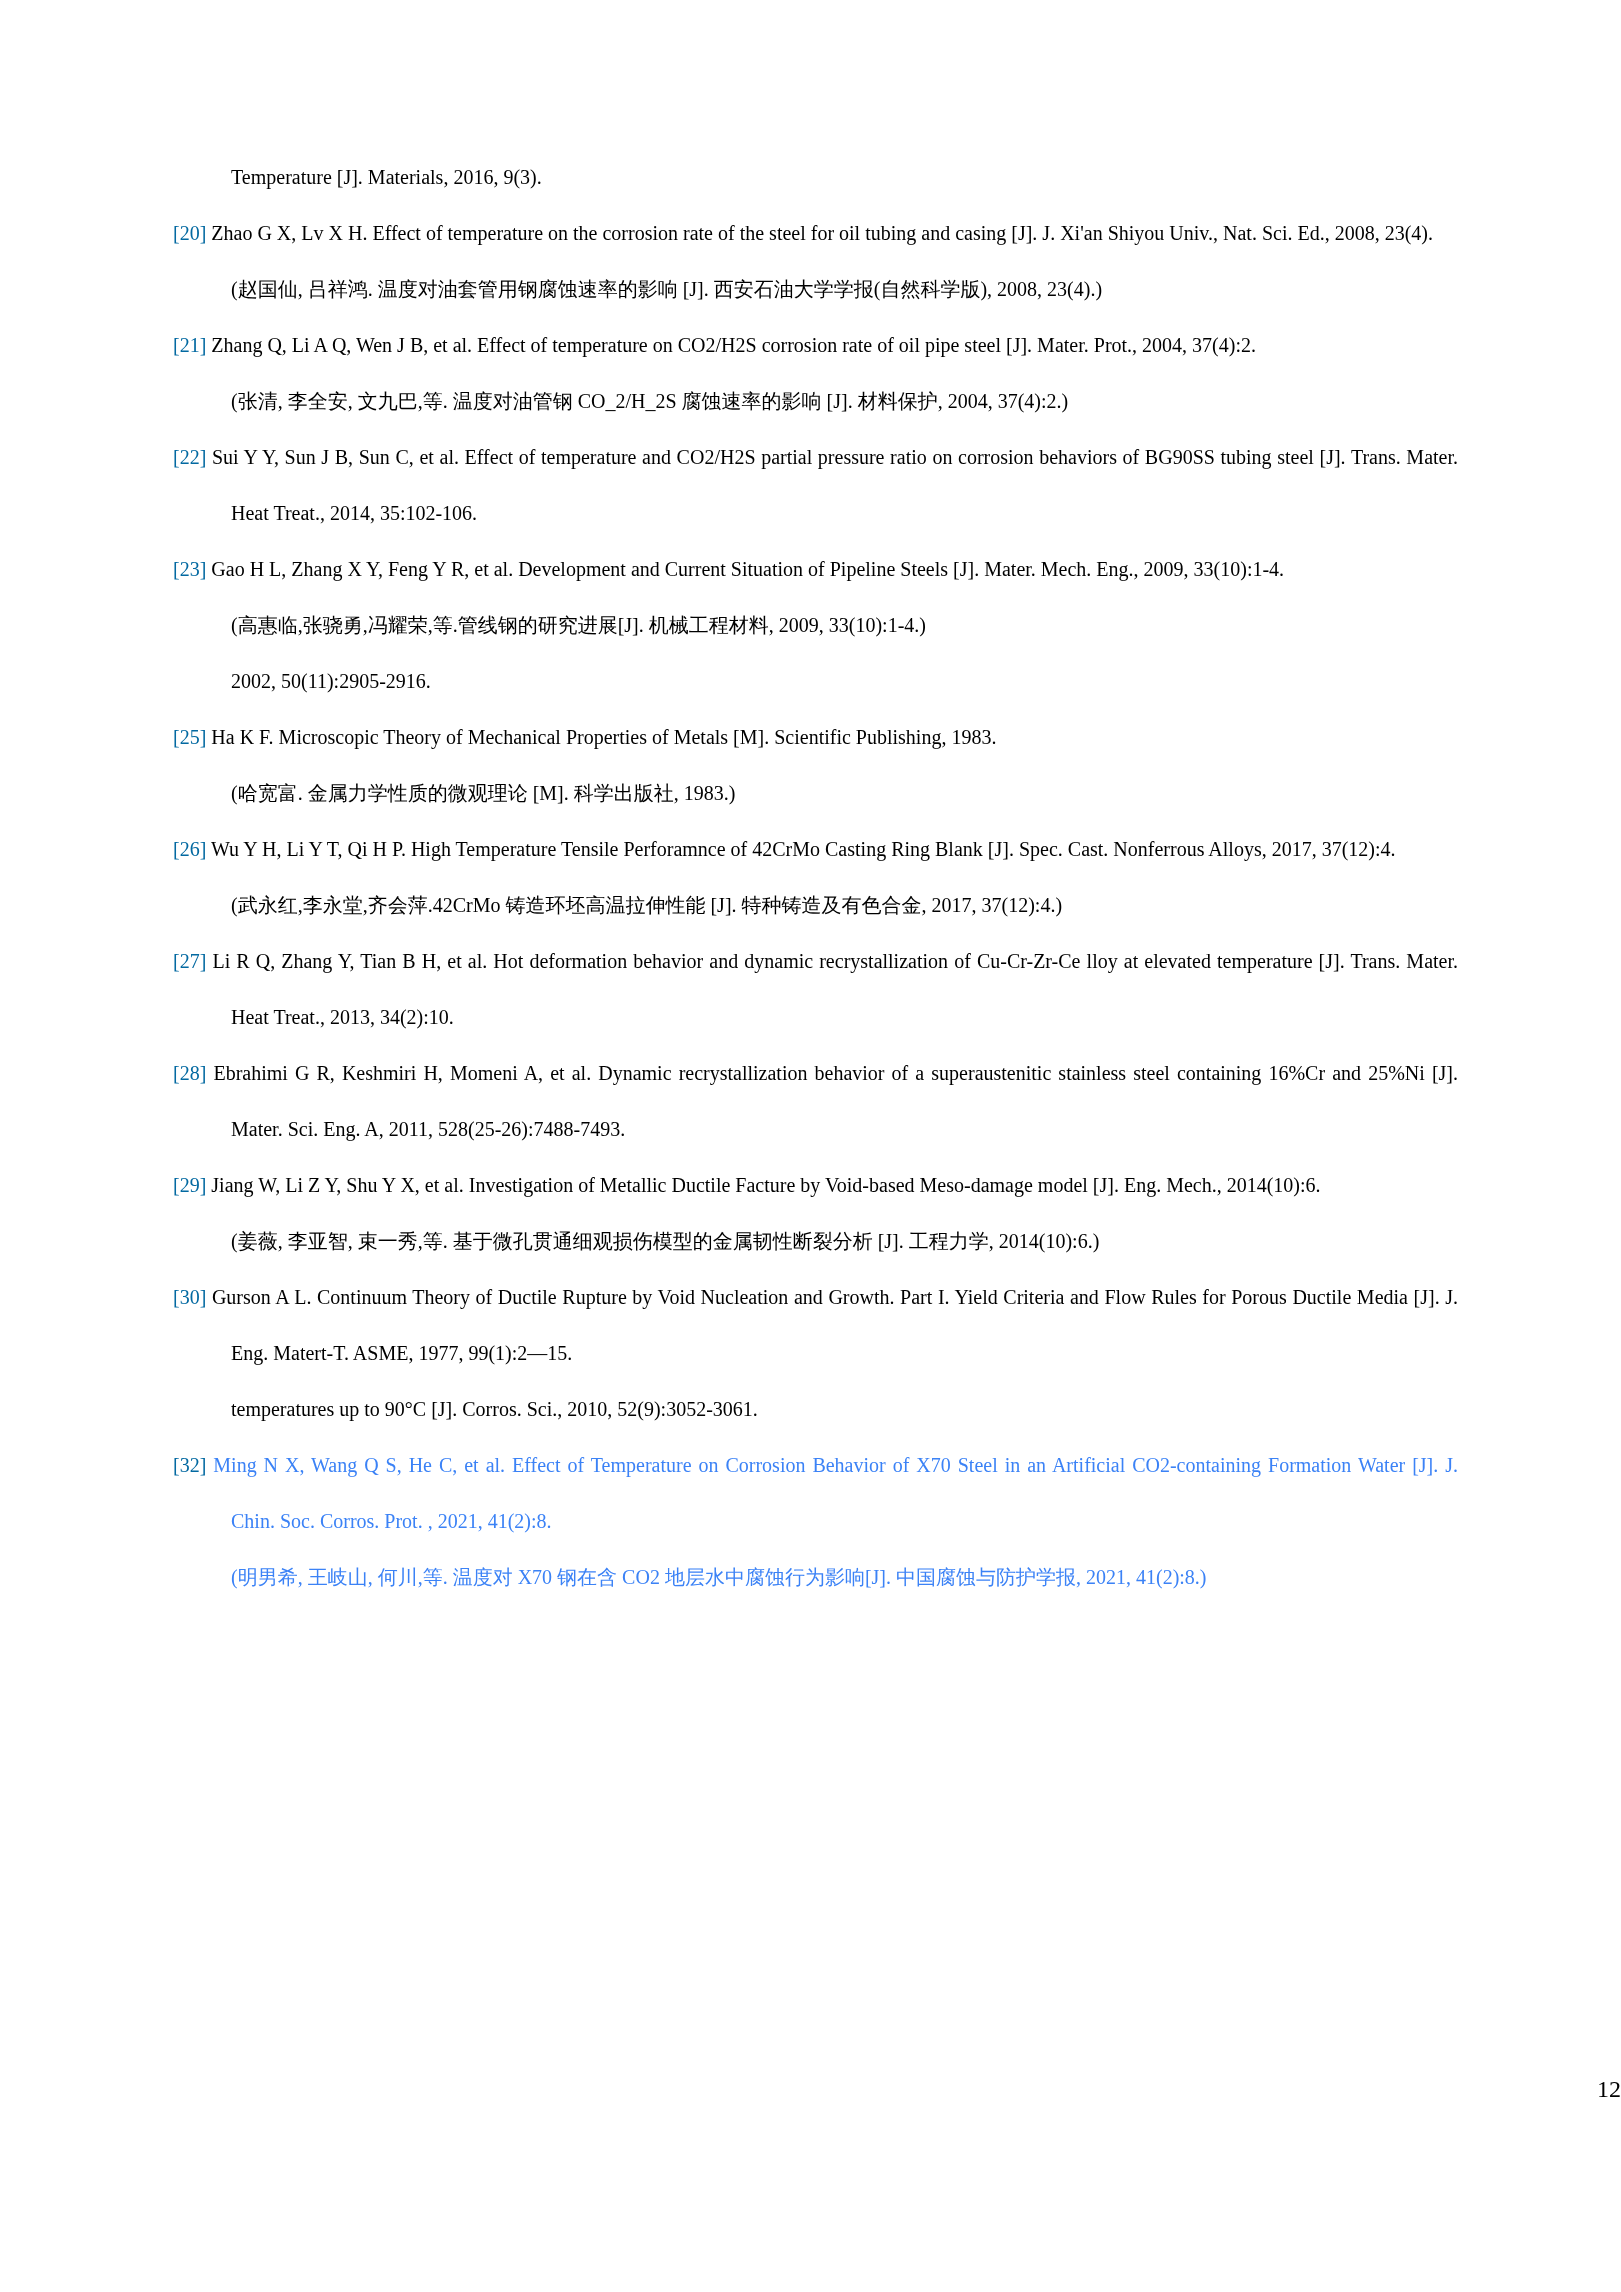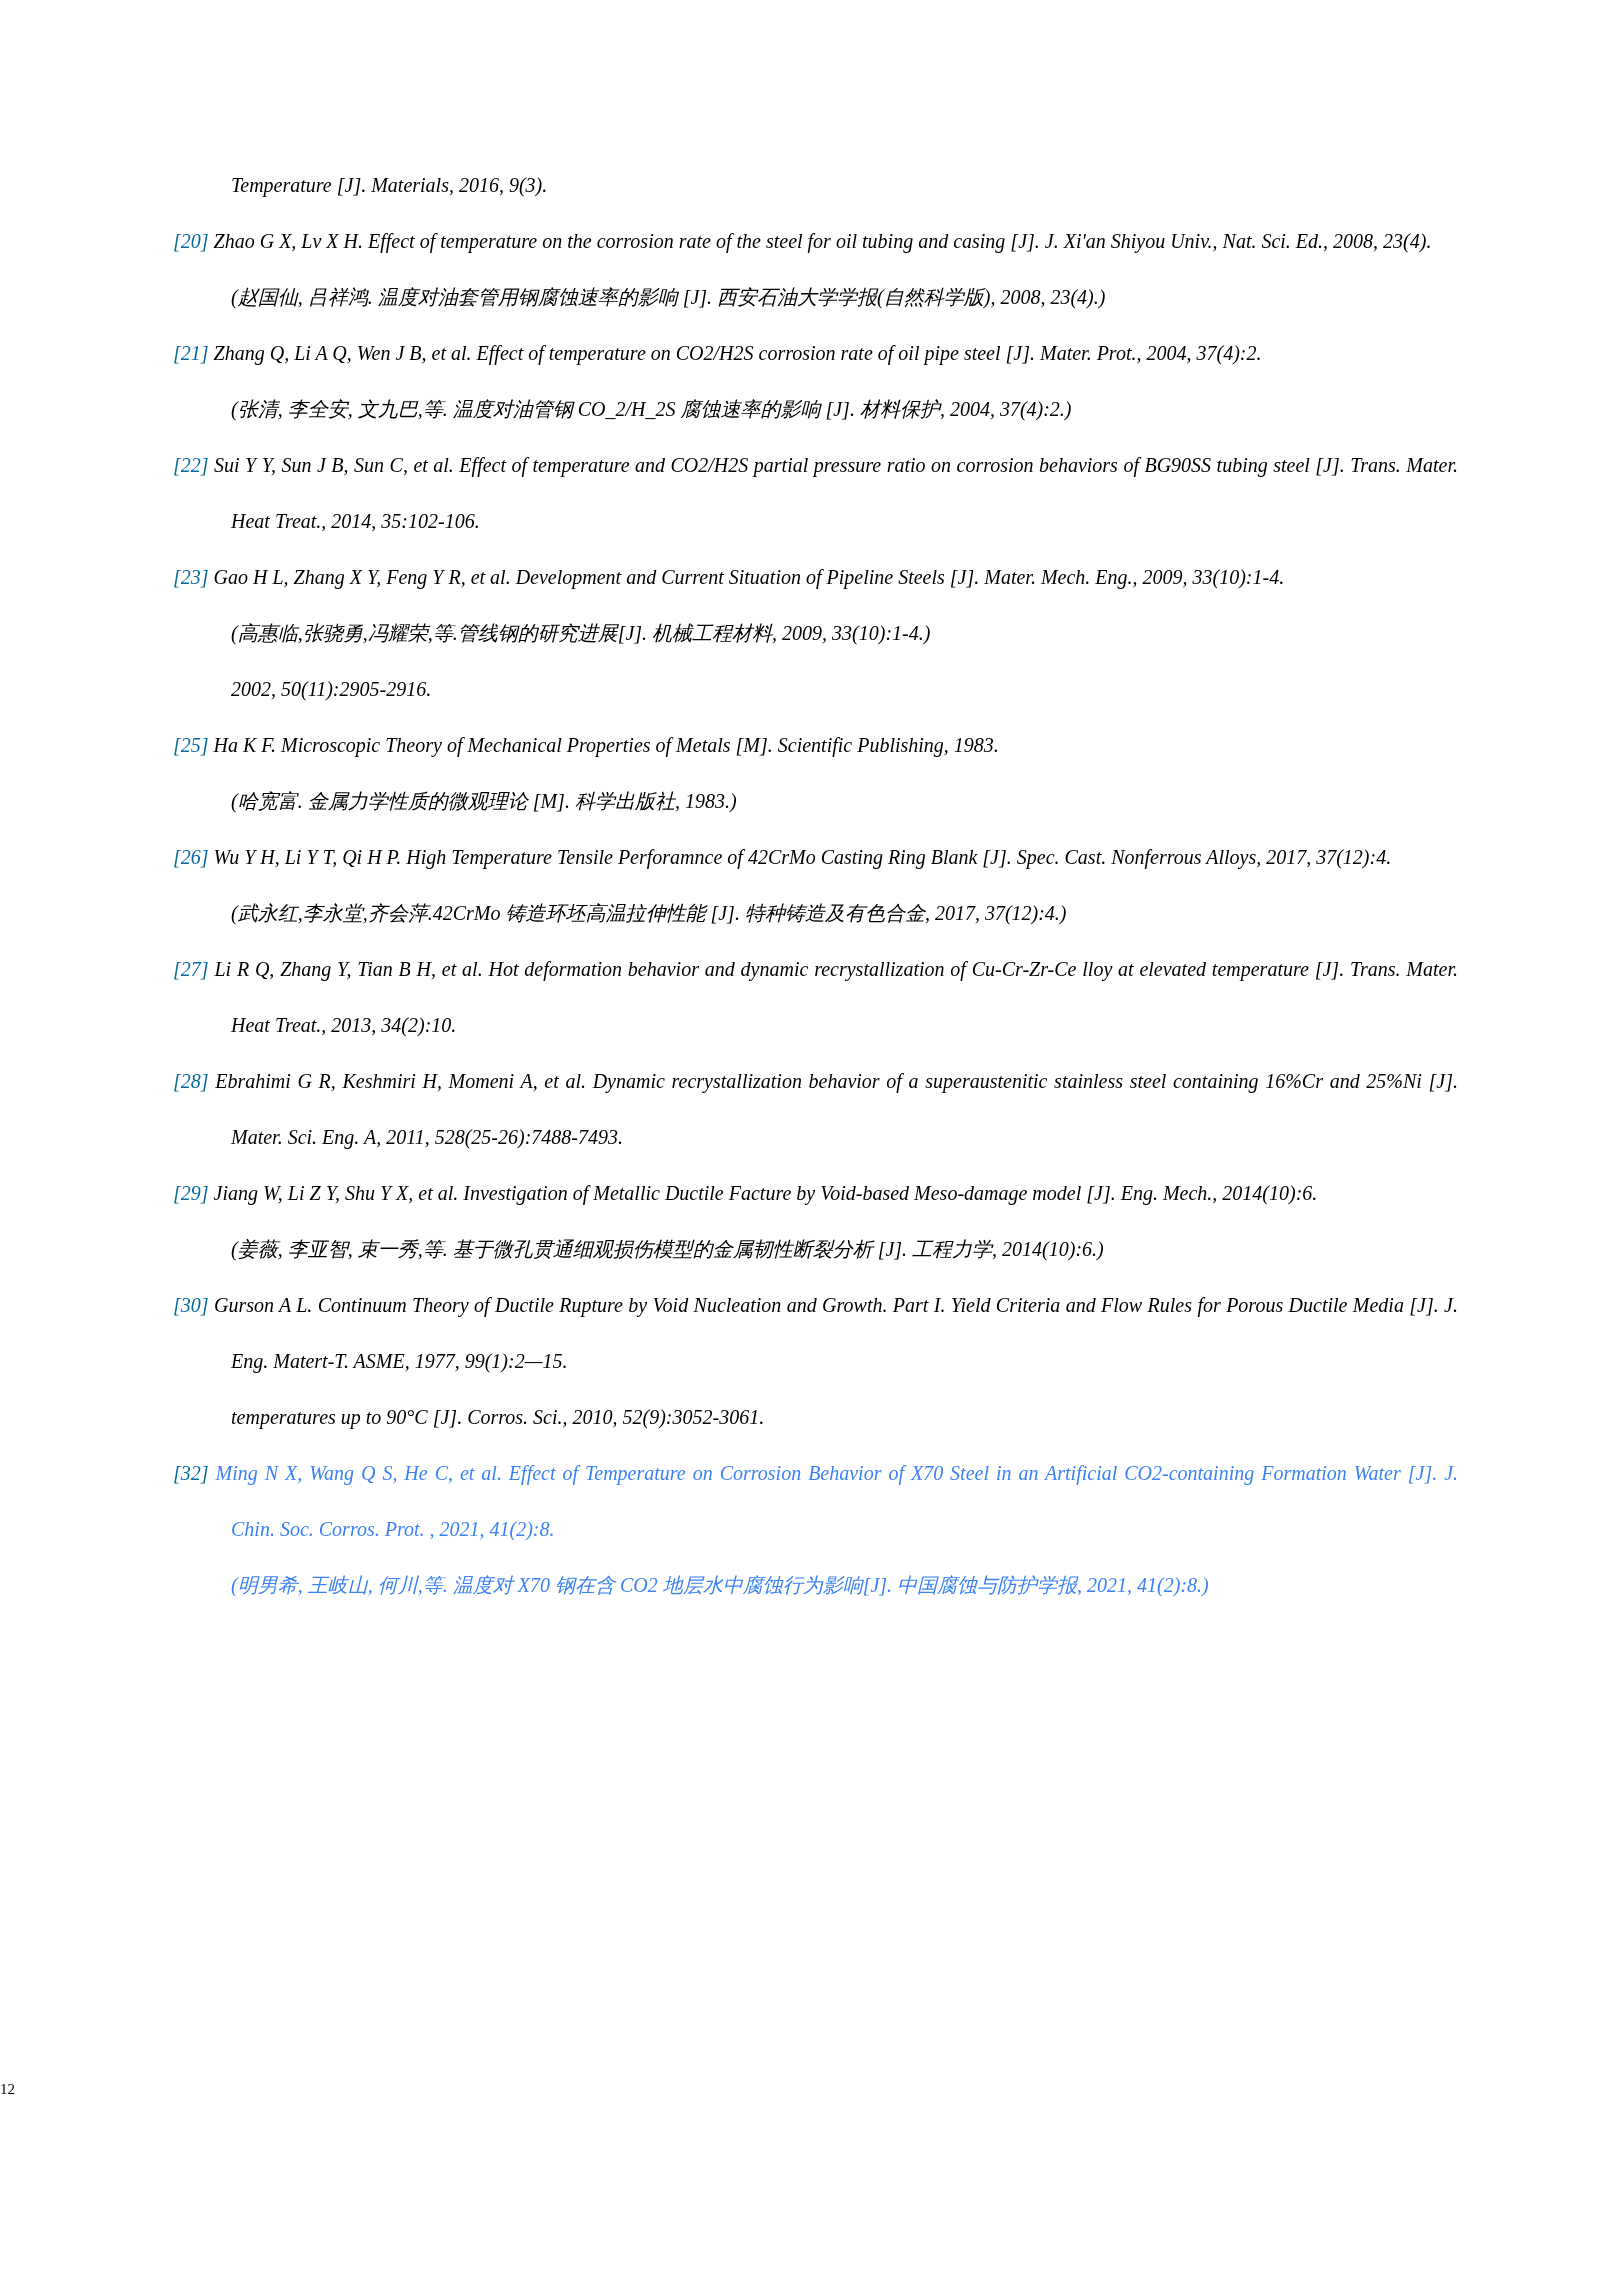--- a/index.html
+++ b/index.html
@@ -12,23 +12,22 @@
     width: 1621px;
     height: 2293px;
     background: #ffffff;
     color: #000000;
     font-family: "Liberation Serif", "DejaVu Serif", serif;
     overflow: hidden;
   }
   .content {
     position: absolute;
     left: 173px;
-    top: 157px;
+    top: 149px;
     width: 1285px;
-    font-style: italic;
   }
   .ref-entry {
     margin: 0;
     padding: 0;
   }
   .line {
     font-size: 20px;
     line-height: 56px;
     padding-left: 58px;
     white-space: nowrap;
@@ -45,22 +44,22 @@
     color: #0369a1;
   }
   .red {
     color: #3b82f6;
   }
   .page-number {
     position: absolute;
     top: 2070px;
     left: 0;
     width: 100%;
-    text-align: left;
-    font-size: 15px;
+    text-align: right;
+    font-size: 24px;
     line-height: 39px;
     color: #000000;
   }
 </style>
 </head>
 <body>
 
 <div class="page">
   <div class="content" id="references-root">
       <div class="ref-entry">

